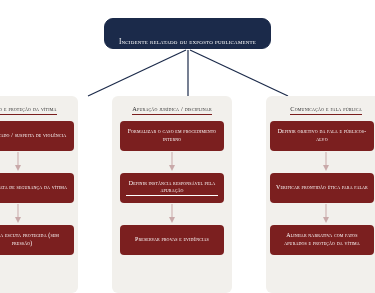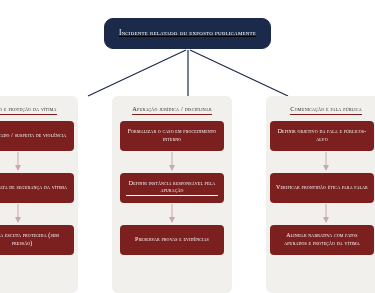--- a/index.html
+++ b/index.html
@@ -25,25 +25,24 @@
   .top-node {
     position: absolute;
     left: 104px;
     top: 18px;
     width: 167px;
     height: 31px;
     background: #1b2a4a;
     border: 1px solid #1b2a4a;
     border-radius: 9px;
     display: flex;
-    align-items: center;
+    align-items: flex-end;
     justify-content: center;
     box-sizing: border-box;
     padding: 2px 6px;
-    text-decoration: underline;
   }
   .top-node span {
     color: #ffffff;
     font-size: 7.2px;
     font-variant: small-caps;
     letter-spacing: 0.2px;
     text-align: center;
     line-height: 1.15;
     font-family: "Liberation Serif", serif;
   }

